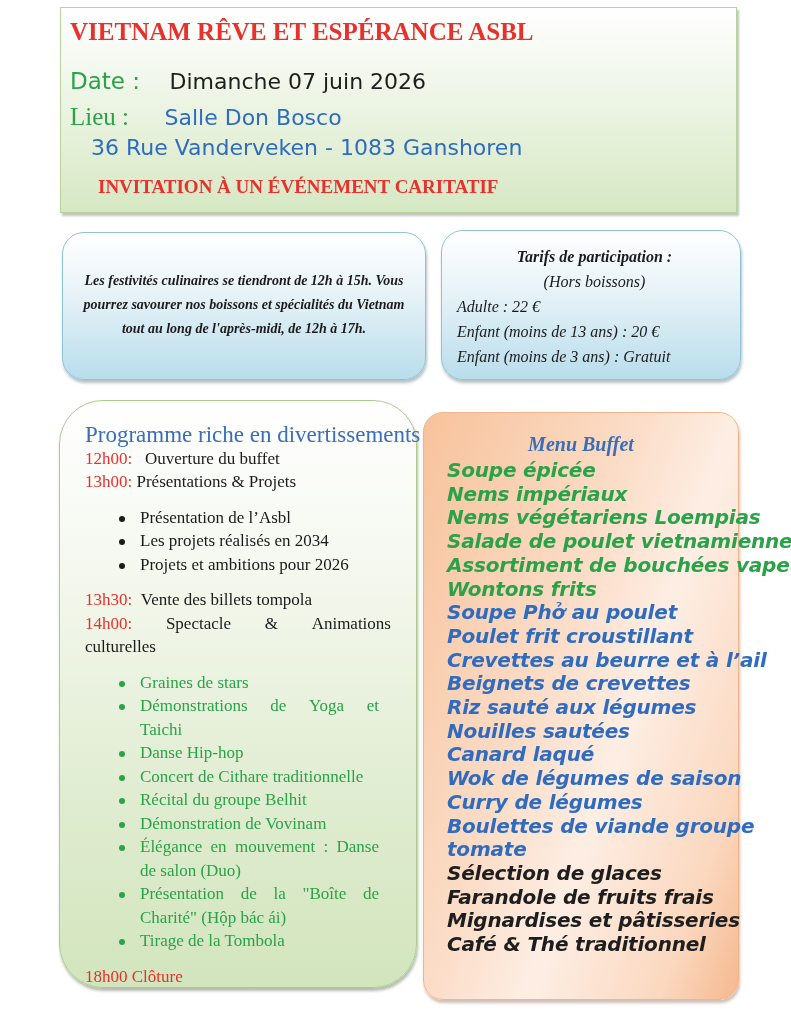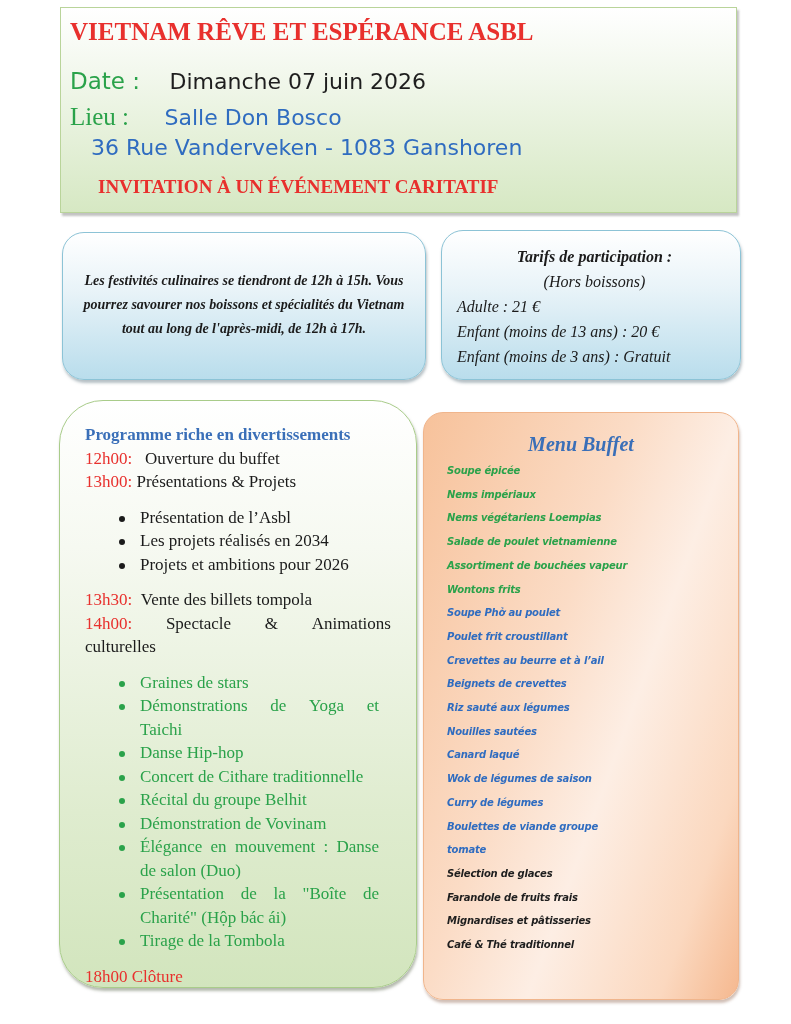--- a/index.html
+++ b/index.html
@@ -74,21 +74,21 @@
       width: 358px; height: 588px;
       border: 1px solid #a9cc8a;
       border-radius: 44px 44px 44px 44px;
       background: linear-gradient(to bottom, #ffffff 0%, #f6f9f1 25%, #dfeccf 70%, #d2e5bd 100%);
       box-shadow: 1px 3px 3px rgba(120,130,110,0.55);
       box-sizing: border-box;
       font-family: "Liberation Serif", serif;
       font-size: 17px; color: #1b1b1b;
     }
     .prog-inner { position: absolute; left: 25px; right: 25px; top: 22px; line-height: 23.5px; }
-    .prog-title { color: #3a6fb8; font-weight: bold; font-size: 17px; white-space: nowrap; }
+    .prog-title { color: #3a6fb8; font-weight: normal; font-size: 23px; white-space: nowrap; }
     .time { color: #e8302d; }
     .p-line { white-space: nowrap; }
     .bullets { list-style: none; margin: 12px; padding: 0 0 0 19px; }
     .bullets li { position: relative; padding-left: 24px; text-align: justify; }
     .bullets li .dot {
       position: absolute; left: 3px; top: 10px;
       width: 6px; height: 6px; border-radius: 50%;
       background: #1b1b1b;
     }
     .bullets.green li { color: #2aa24a; }
@@ -110,21 +110,21 @@
     .menu-title {
       position: absolute; left: 0; right: 0; top: 20px;
       text-align: center;
       font-family: "Liberation Serif", serif; font-weight: bold;
       font-size: 20px; color: #3a6fb8;
     }
     .menu-list {
       position: absolute; left: 23px; top: 46px; right: 10px;
       margin: 0; padding: 0; list-style: none;
       font-family: "DejaVu Sans", sans-serif; font-weight: bold;
-      font-size: 10px; line-height: 23.7px;
+      font-size: 20px; line-height: 23.7px;
     }
     .menu-list li { white-space: nowrap; letter-spacing: -0.2px; }
     .menu-list li.c-green { color: #2aa24a; }
     .menu-list li.c-blue { color: #2f6cc0; }
     .menu-list li.c-dark { color: #1e1e1e; }
   </style>
 </head>
 <body>
 
 <div class="header">
@@ -146,21 +146,21 @@
 </div>
 
 <div class="info left">
   <div class="festive">Les festivités culinaires se tiendront de 12h à 15h. Vous pourrez savourer nos boissons et spécialités du Vietnam tout au long de l'après-midi, de 12h à 17h.</div>
 </div>
 
 <div class="info right">
   <div class="tarifs">
     <div class="t-title">Tarifs de participation :</div>
     <div class="t-sub">(Hors boissons)</div>
-    <div class="t-line">Adulte : 21 €</div>
+    <div class="t-line">Adulte : 22 €</div>
     <div class="t-line">Enfant (moins de 13 ans) : 20 €</div>
     <div class="t-line">Enfant (moins de 3 ans) : Gratuit</div>
   </div>
 </div>
 
 <div class="programme">
   <div class="prog-inner">
     <div class="prog-title">Programme riche en divertissements</div>
 
     <div class="p-line">

